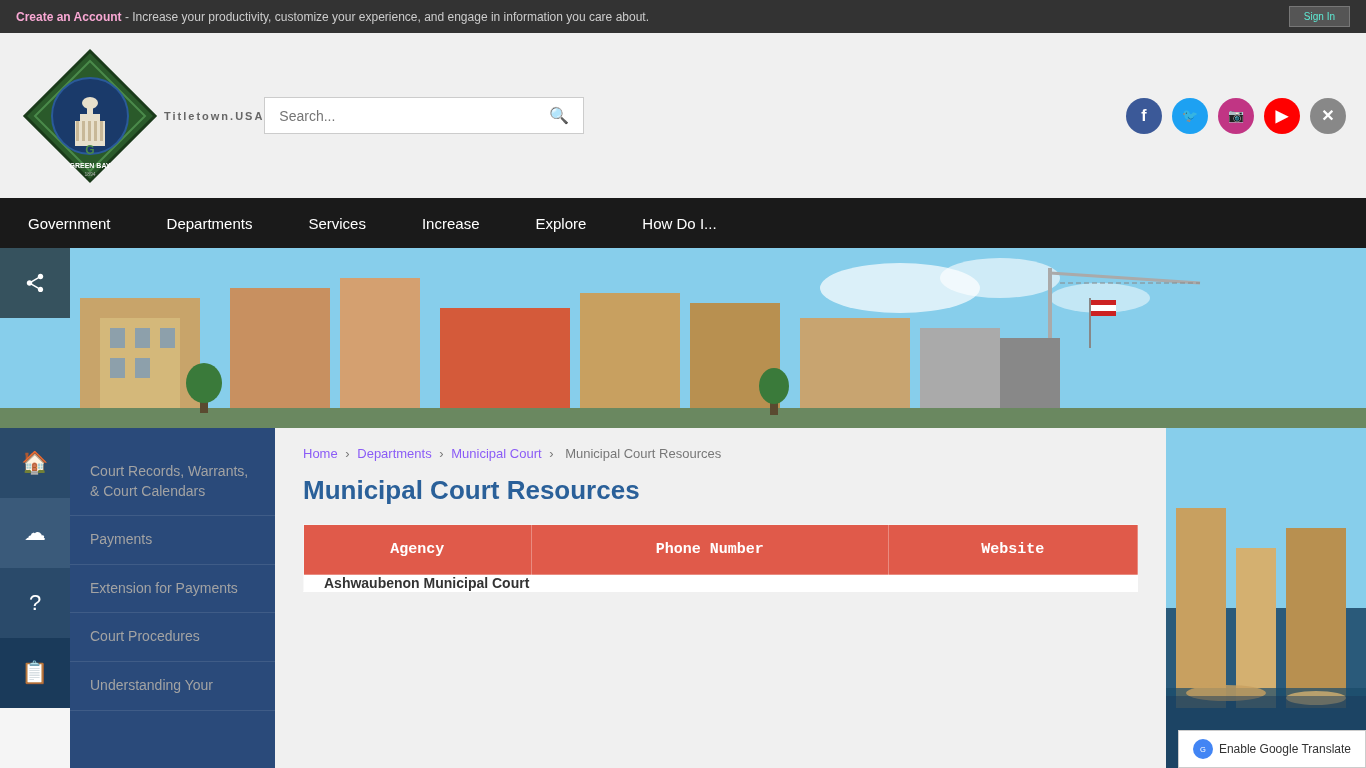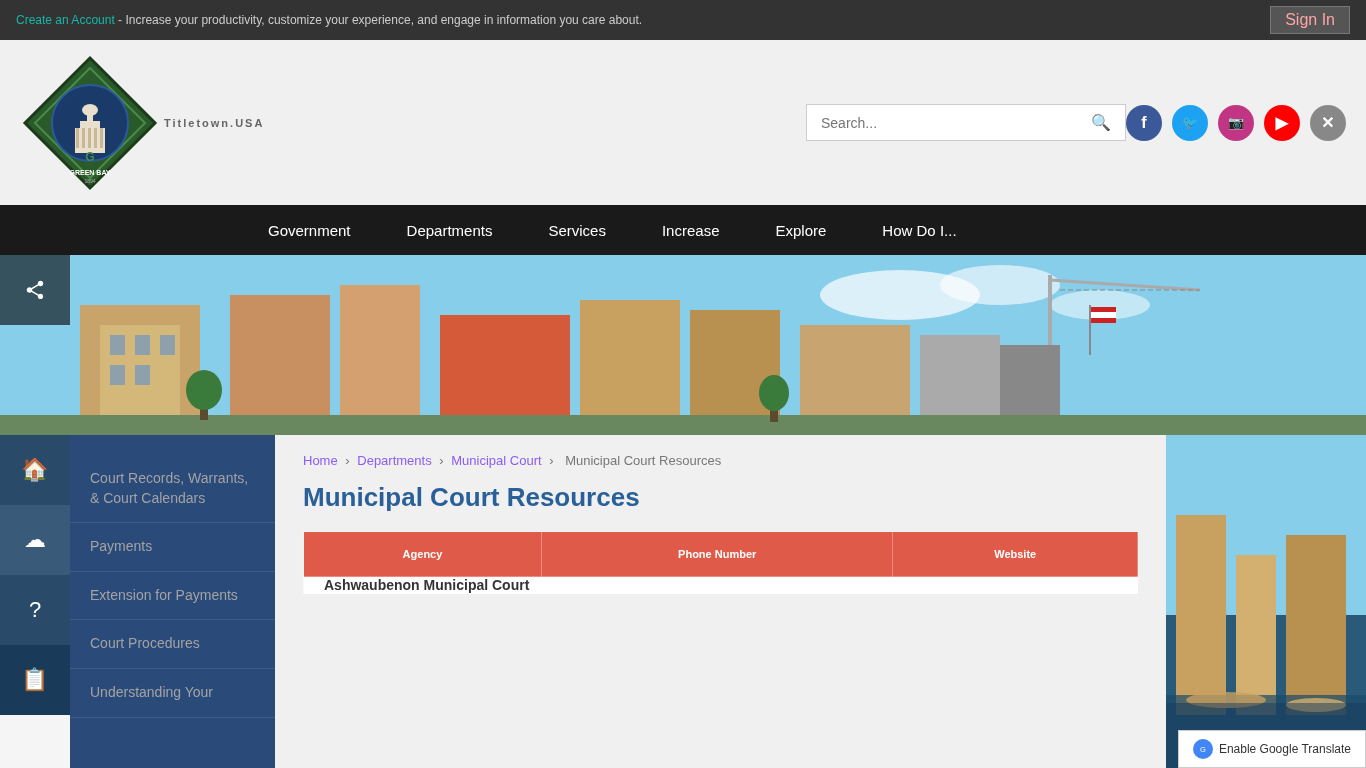--- a/index.html
+++ b/index.html
@@ -8,47 +8,47 @@
     
     .top-bar {
       background: #333;
       color: #ccc;
       font-size: 12px;
       padding: 6px 16px;
       display: flex;
       justify-content: space-between;
       align-items: center;
     }
-    .top-bar a { color: #14b8a6; font-weight: normal; text-decoration: none; }
+    .top-bar a { color: #f9a8d4; font-weight: bold; text-decoration: none; }
     .top-bar .sign-in {
       background: #555;
-      color: #fca5a5;
+      color: #5eead4;
       border: 1px solid #777;
       padding: 4px 14px;
       cursor: pointer;
-      font-size: 16px;
+      font-size: 10px;
     }
 
     
     .header {
       background: #f0f0f0;
       display: flex;
       align-items: center;
       padding: 10px 20px;
       height: 165px;
     }
     .logo-area {
       display: flex;
       align-items: center;
       flex: 0 0 240px;
     }
     .search-area {
       flex: 1;
       display: flex;
-      justify-content: flex-end;
+      justify-content: flex-start;
     }
     .search-box {
       display: flex;
       align-items: center;
       border: 1px solid #ccc;
       background: #fff;
       padding: 8px 14px;
       width: 320px;
     }
     .search-box input {
@@ -87,21 +87,20 @@
     .si-instagram { background: #c13584; }
     .si-youtube { background: #ff0000; }
     .si-x { background: #888; }
 
     
     .main-nav {
       background: #1a1a1a;
       display: flex;
       align-items: center;
       height: 50px;
-      padding-left: 240px;
     }
     .nav-item {
       color: #fff;
       font-size: 15px;
       font-weight: 500;
       padding: 0 28px;
       height: 50px;
       display: flex;
       align-items: center;
       cursor: pointer;
@@ -190,25 +189,26 @@
     }
 
     
     .resources-table {
       width: 100%;
       border-collapse: collapse;
     }
     .resources-table thead tr th {
       background: #e05a4a;
       color: #fff;
-      font-size: 11px;
+      font-size: 15px;
       font-weight: 600;
       padding: 16px 20px;
       text-align: center;
       border: 1px solid rgba(255,255,255,0.3);
+      font-family: Liberation Mono, monospace;
     }
     .resources-table tbody tr td {
       background: #f8d5ce;
       color: #333;
       font-size: 14px;
       padding: 13px 20px;
       text-align: center;
       border: 1px solid rgba(255,255,255,0.5);
       font-weight: 500;
     }

